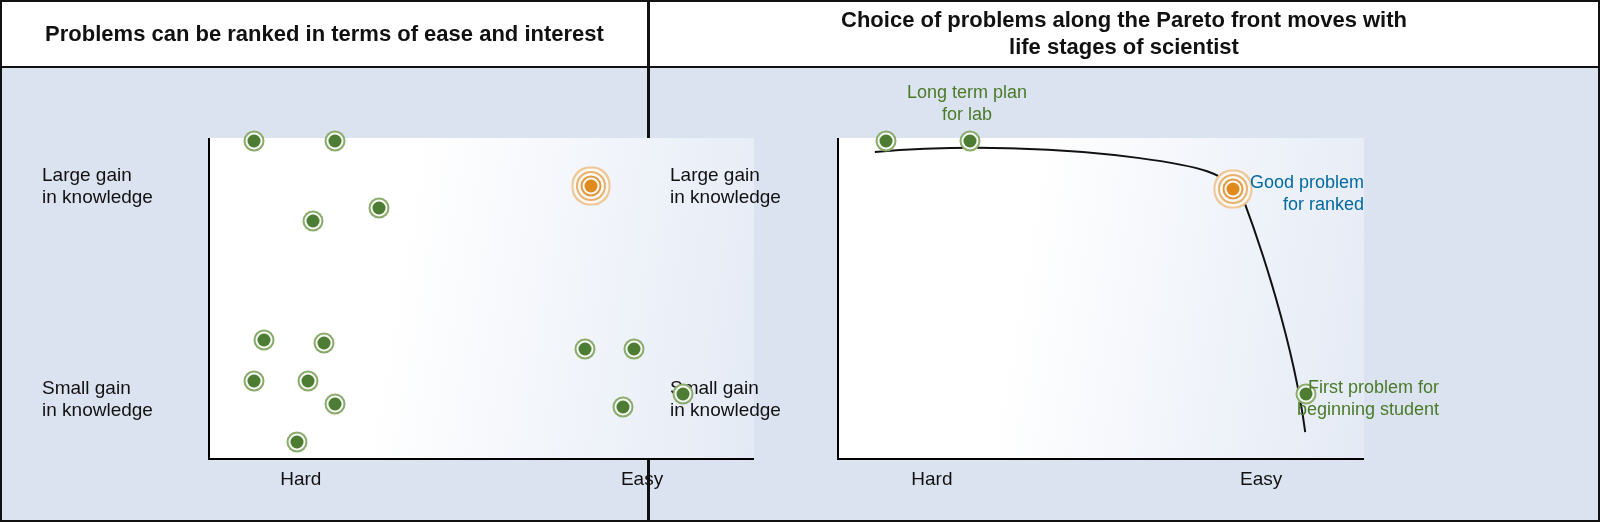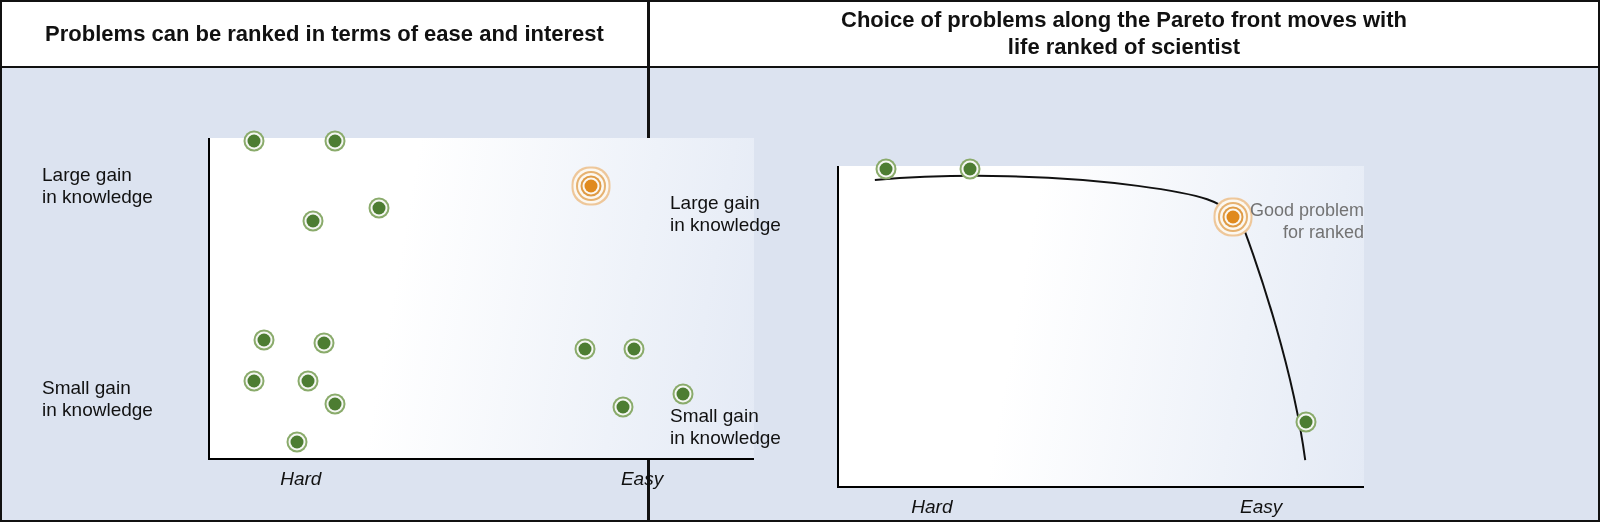--- a/index.html
+++ b/index.html
@@ -7,21 +7,21 @@
 
   .figure {
     width:1600px; height:522px;
     border:2px solid #111;
     background:#dce3f0;
     display:flex;
     overflow:hidden;
   }
   .panel { display:flex; flex-direction:column; height:100%; }
   .panel.left  { width:648px; border-right:3px solid #111; }
-  .panel.right { flex:1;gap:28px; }
+  .panel.right { flex:1; }
 
   .title-bar {
     height:66px; background:#ffffff; border-bottom:2px solid #111;
     display:flex; flex-direction:column; align-items:center; justify-content:center;
     font-weight:bold; font-size:22px; line-height:1.22; text-align:center;
   }
 
   .panel-body { position:relative; flex:1; }
 
   .plot {
@@ -51,29 +51,29 @@
 
   .ylab { position:absolute; font-size:19px; line-height:1.16; }
   .left  .ylab { left:40px;  width:156px; }
   .right .ylab { left:20px;  width:147px; }
   .ylab.top    { top:96px; }
   .ylab.bottom { top:299px;margin-top:10px; }
 
   .xlabels { position:absolute; top:400px; height:32px; font-size:19px; }
   .left  .xlabels { left:206px; width:546px; }
   .right .xlabels { left:187px; width:527px; }
-  .xl { position:absolute; transform:translateX(-50%); white-space:nowrap;font-style:italic; }
+  .xl { position:absolute; transform:translateX(-50%); white-space:nowrap; }
   .left  .xl.hard { left:17%; }
   .left  .xl.easy { left:79.5%; }
   .right .xl.hard { left:18%; }
   .right .xl.easy { left:80.5%; }
 
   .annotation { position:absolute; font-size:18px; line-height:1.2; z-index:4; white-space:nowrap; }
   .annotation.green  { color:#4a7a28; }
-  .annotation.orange { color:#737373; }
+  .annotation.orange { color:#0369a1; }
   .ann-longterm { left:317px; top:14px; transform:translateX(-50%); text-align:center; }
   .ann-postdoc  { right:234px; top:104px; text-align:right; }
   .ann-student  { right:159px; top:309px; text-align:right; }
 </style>
 </head>
 <body>
 
 <div class="figure">
 
   <section class="panel left">
@@ -112,21 +112,21 @@
       <div class="xlabels">
         <span class="xl hard">Hard</span>
         <span class="xl easy">Easy</span>
       </div>
     </div>
   </section>
 
   <section class="panel right">
     <header class="title-bar">
       <span>Choice of problems along the Pareto front moves with</span>
-      <span>life ranked of scientist</span>
+      <span>life stages of scientist</span>
     </header>
     <div class="panel-body">
 
       <div class="ylab top">
         <div>Large gain</div>
         <div>in knowledge</div>
       </div>
       <div class="ylab bottom">
         <div>Small gain</div>
         <div>in knowledge</div>
@@ -135,23 +135,31 @@
       <div class="plot">
         <svg class="curve" viewBox="0 0 527 322" preserveAspectRatio="none">
           <path fill="none" stroke="#111" stroke-width="2" d="M 36 14 C 120 7, 220 9, 300 20 C 360 28, 390 34, 406 62 C 422 105, 456 205, 468 296"></path>
         </svg>
       <span class="dot green" style="left: 9%; top: 1%;"></span>
           <span class="dot green" style="left: 25%; top: 1%;"></span>
           <span class="dot green" style="left: 89%; top: 80%;"></span>
           <span class="dot orange" style="left: 75%; top: 16%;"></span>
         </div>
 
+      <div class="annotation green ann-longterm">
+        <div>Long term plan</div>
+        <div>for lab</div>
+      </div>
       <div class="annotation orange ann-postdoc">
         <div>Good problem</div>
         <div>for ranked</div>
+      </div>
+      <div class="annotation green ann-student">
+        <div>First problem for</div>
+        <div>beginning student</div>
       </div>
 
       <div class="xlabels">
         <span class="xl hard">Hard</span>
         <span class="xl easy">Easy</span>
       </div>
     </div>
   </section>
 
 </div>

